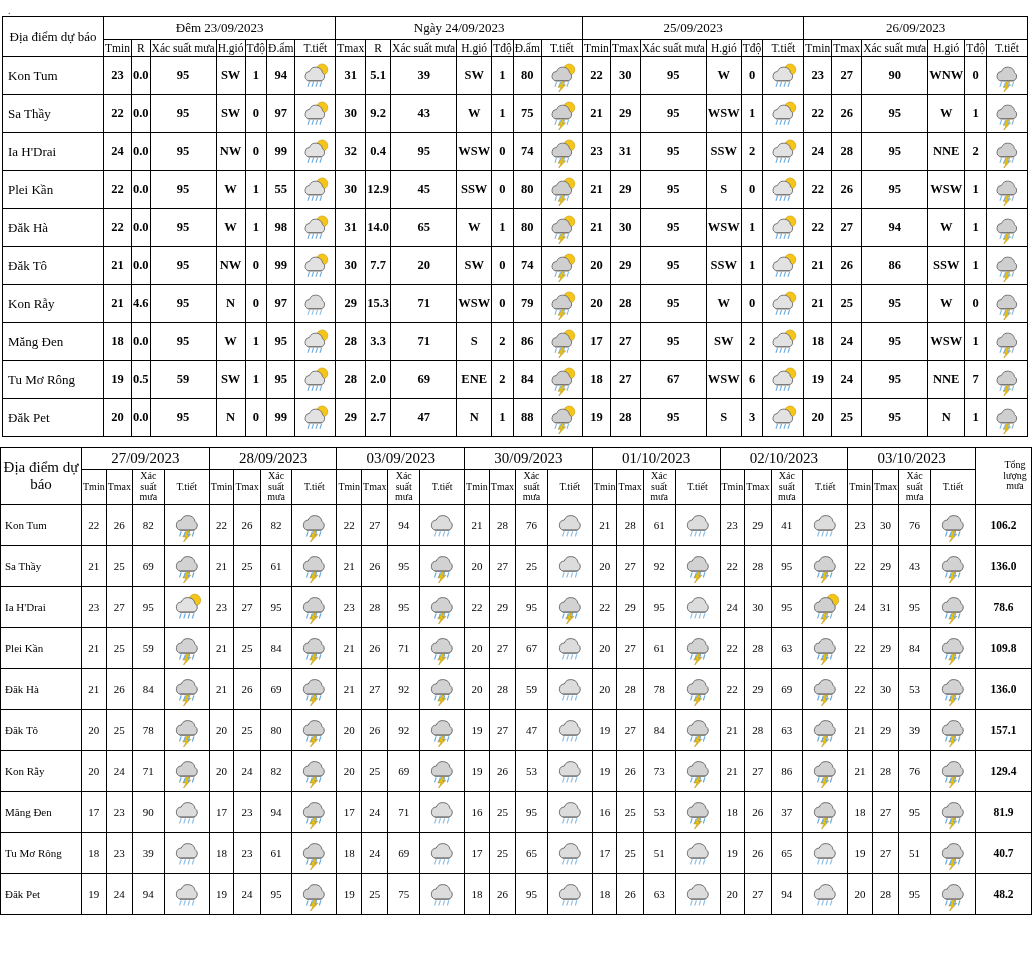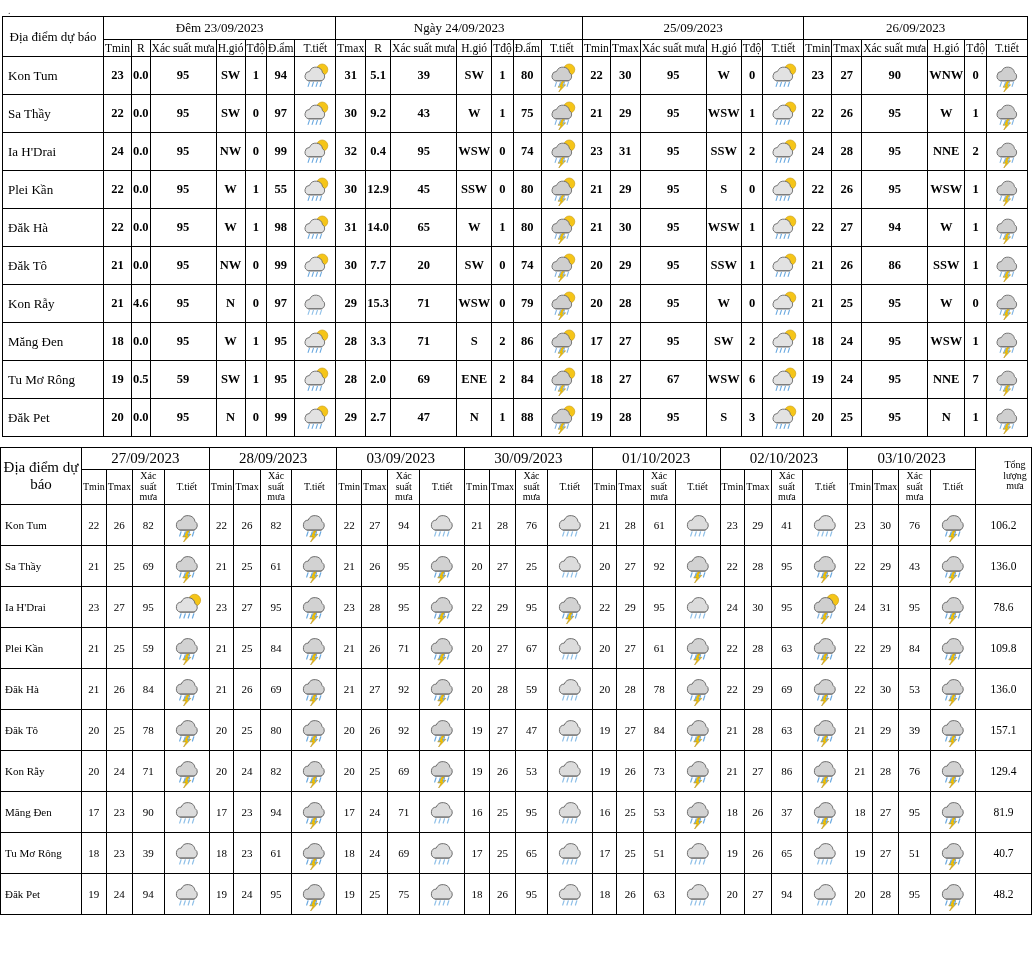--- a/index.html
+++ b/index.html
@@ -13,21 +13,21 @@
   .t1 .hdr-top{font-size:13px; padding:3px 2px;}
   .t1 .hdr-sub{font-size:11.5px; padding:2px 1px; line-height:1.05;}
   .t1 .place{font-size:13px; text-align:left; padding-left:5px; height:35px; white-space:nowrap;}
   .t1 .num{font-size:12.5px; font-weight:bold;}
   .t1 .wx{padding:0; width:38px;}
   .t2 .hdr-top{font-size:15px; padding:2px 1px;}
   .t2 .hdr-sub{font-size:10px; padding:1px 1px; line-height:1.05;}
   .t2 .place{font-size:11px; text-align:left; padding-left:4px; height:38px; white-space:nowrap;}
   .t2 .num{font-size:11px;}
   .t2 .wx{padding:0; width:42px;}
-  .t2 .tot{font-size:11.5px; font-weight:normal;text-align:center;}
+  .t2 .tot{font-size:11.5px; font-weight:bold;text-align:center;}
   .icon{display:block; margin:0 auto;}
   .topdot{height:10px;}
   .dotmark{font-size:10px; color:#444; padding-left:8px;}
 </style>
 </head>
 <body>
 
 <div class="topdot"><span class="dotmark">.</span></div>
 
 <table class="t1" id="table1">

